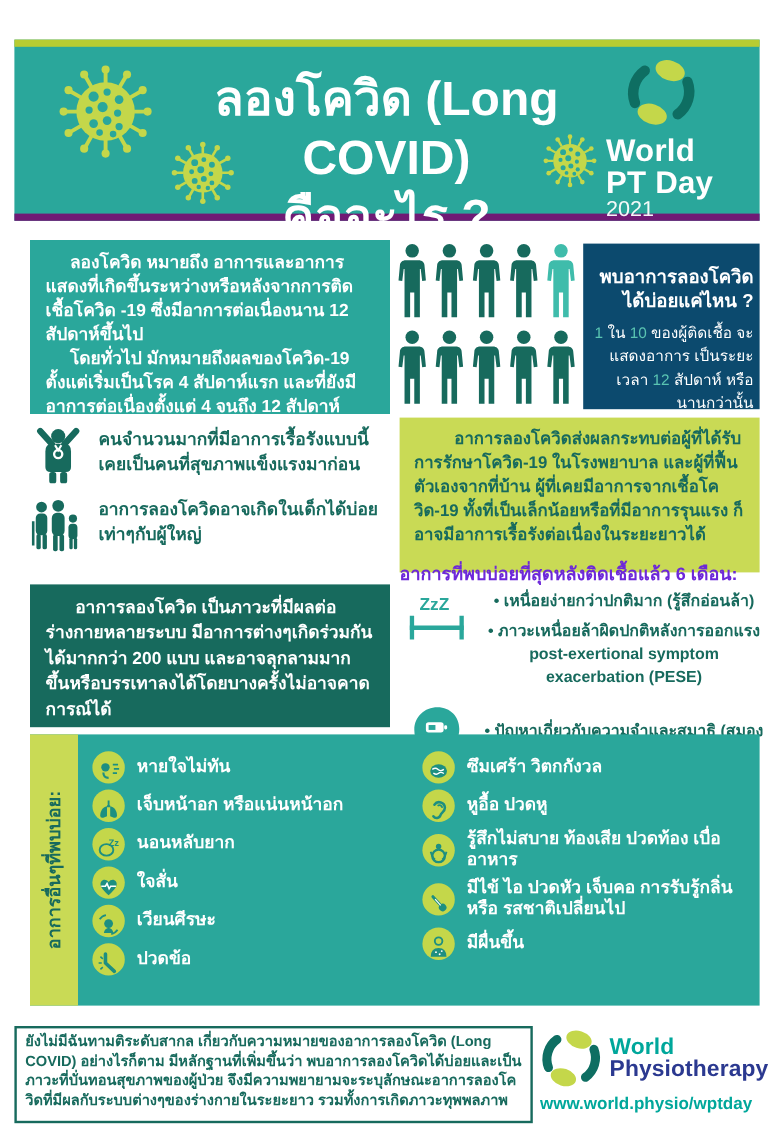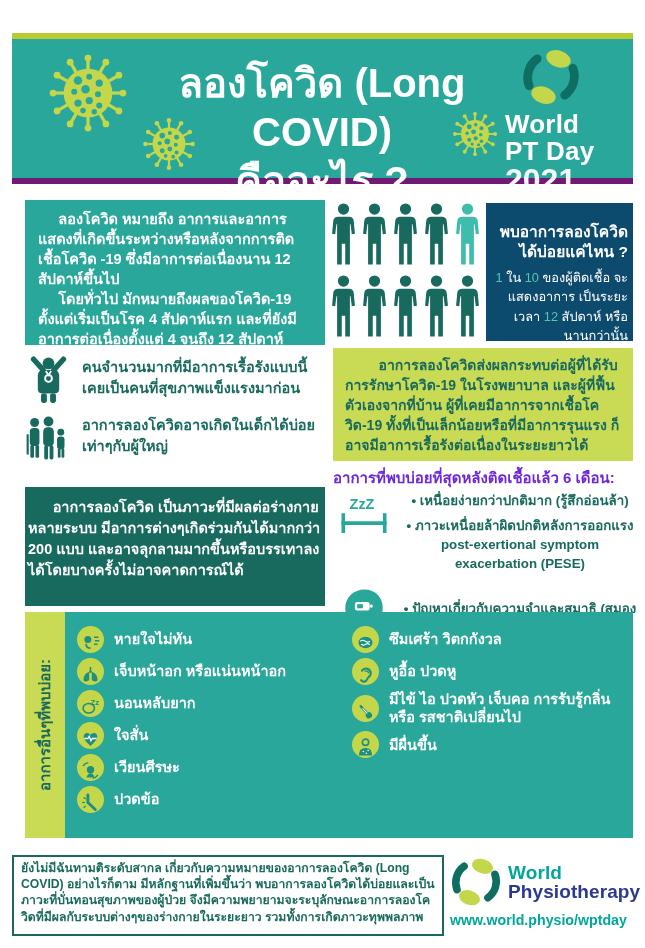--- a/index.html
+++ b/index.html
@@ -12,21 +12,21 @@
             background:#2aa79b; border-top:6px solid #b7cc32; border-bottom:6px solid #701a75; }
   .virus { position:absolute; }
   .virus-large { left:36px; top:14px; width:80px; height:80px; }
   .virus-small { left:130px; top:78px; width:54px; height:54px; }
   .virus-right { left:440px; top:72px; width:46px; height:46px; }
   .title { position:absolute; left:95px; top:20px; width:430px; text-align:center;
            color:#fff; font-weight:bold; font-size:40px; line-height:1.22; }
   .logo { position:absolute; right:10px; top:8px; width:118px; color:#fff; }
   .logo .swirl { width:60px; height:60px; margin-left:16px; }
   .logo-word { font-size:26px; font-weight:bold; line-height:1.02; letter-spacing:.2px; }
-  .logo-year { font-size:32px; font-weight:700; opacity:.95; line-height:1.05; }
+  .logo-year { font-size:18px; font-weight:400; opacity:.95; line-height:1.05; }
 
   
   .def-box { position:absolute; left:25px; top:200px; width:300px; height:145px;
              background:#2aa79b; color:#fff; padding:9px 13px; font-size:14.5px;
              font-weight:700; line-height:1.38; overflow:hidden; }
   .def-box p { text-indent:1.4em; }
   .people { position:absolute; left:330px; top:203px; width:152px; height:138px;
             display:grid; grid-template-columns:repeat(5,1fr); column-gap:3px; row-gap:6px; }
   .people svg { width:27px; height:64px; fill:#176a5d; }
   .people svg.hl { fill:#3fbcab; }
@@ -34,30 +34,30 @@
               background:#0c4a6e; color:#fff; text-align:right; padding:19px 5px; overflow:hidden; }
   .prev-h { font-size:15.5px; font-weight:800; line-height:1.3; }
   .prev-b { font-size:12.8px; font-weight:400; line-height:1.5; margin-top:6px; }
   .hl-num { color:#5ac4b2; }
 
   
   .facts { position:absolute; left:25px; top:356px; width:303px; }
   .fact { display:flex; gap:10px; margin-bottom:11px; align-items:flex-start; }
   .fact .f-ic { flex:none; width:47px; height:47px; }
   .fact-text { font-size:14.5px; font-weight:700; color:#176a5d; line-height:1.42; padding-top:1px; }
-  .impact-box { position:absolute; left:333px; top:348px; width:300px; height:113px;
+  .impact-box { position:absolute; left:333px; top:348px; width:300px; height:129px;
                 background:#c9da55; color:#176a5d; padding:8px 12px; font-size:14px;
                 font-weight:700; line-height:1.42; overflow:hidden; }
   .impact-box p { text-indent:2.4em; }
 
   
   .six-heading { position:absolute; left:333px; top:466px; width:302px;
                  font-size:15px; font-weight:800; color:#6d28d9; }
   .multi-box { position:absolute; left:25px; top:487px; width:300px; height:119px;
-               background:#176a5d; color:#fff; padding:10px 3px; font-size:14.5px;
+               background:#176a5d; color:#fff; padding:10px 13px; font-size:14.5px;
                font-weight:700; line-height:1.46; overflow:hidden; }
   .multi-box p { text-indent:1.7em; }
   .six-list { position:absolute; left:336px; top:492px; width:304px;text-align:center; }
   .six-row { display:flex; gap:8px; margin-bottom:6px; }
   .six-ico { flex:none; width:56px; display:flex; justify-content:center; align-items:flex-start; }
   .six-txt { font-size:13.3px; font-weight:700; color:#176a5d; line-height:1.42; }
   .six-txt p { margin-bottom:6px; }
 
   
   .other-box { position:absolute; left:25px; top:612px; width:608px; height:226px;
@@ -393,20 +393,30 @@
         <div class="sym">
           <span class="sym-ic">
             <svg viewBox="0 0 24 24">
                 <path d="M8 7.5 a5.5 5.5 0 0 1 10 3 c0 4-3.5 4.2-4.2 7 a3.8 3.8 0 0 1-6.8 1" stroke="#1d8f81" stroke-width="2.4" fill="none" stroke-linecap="round"></path>
                 <path d="M11 8.5 a2.8 2.8 0 0 1 4.5 2" stroke="#1d8f81" stroke-width="1.6" fill="none"></path>
               </svg>
           </span>
           <span class="sym-label">หูอื้อ ปวดหู</span>
         </div>
 
+        <div class="sym">
+          <span class="sym-ic">
+            <svg viewBox="0 0 24 24">
+                <circle cx="12" cy="5" r="2.6" fill="#1d8f81"></circle>
+                <circle cx="12" cy="14" r="6" fill="none" stroke="#1d8f81" stroke-width="2.2"></circle>
+                <path d="M4.5 10 q1.5 5.5 4 7.5 M19.5 10 q-1.5 5.5-4 7.5" stroke="#1d8f81" stroke-width="1.8" fill="none"></path>
+              </svg>
+          </span>
+          <span class="sym-label">รู้สึกไม่สบาย ท้องเสีย ปวดท้อง เบื่ออาหาร</span>
+        </div>
 
         <div class="sym">
           <span class="sym-ic">
             <svg viewBox="0 0 24 24">
                 <g transform="rotate(-42 12 12)">
                   <rect x="10.6" y="2.5" width="2.8" height="12.5" rx="1.4" fill="#1d8f81"></rect>
                   <circle cx="12" cy="17.8" r="3.6" fill="#1d8f81"></circle>
                   <line x1="12" y1="7" x2="12" y2="15" stroke="#fff" stroke-width="1.1"></line>
                 </g>
               </svg>

